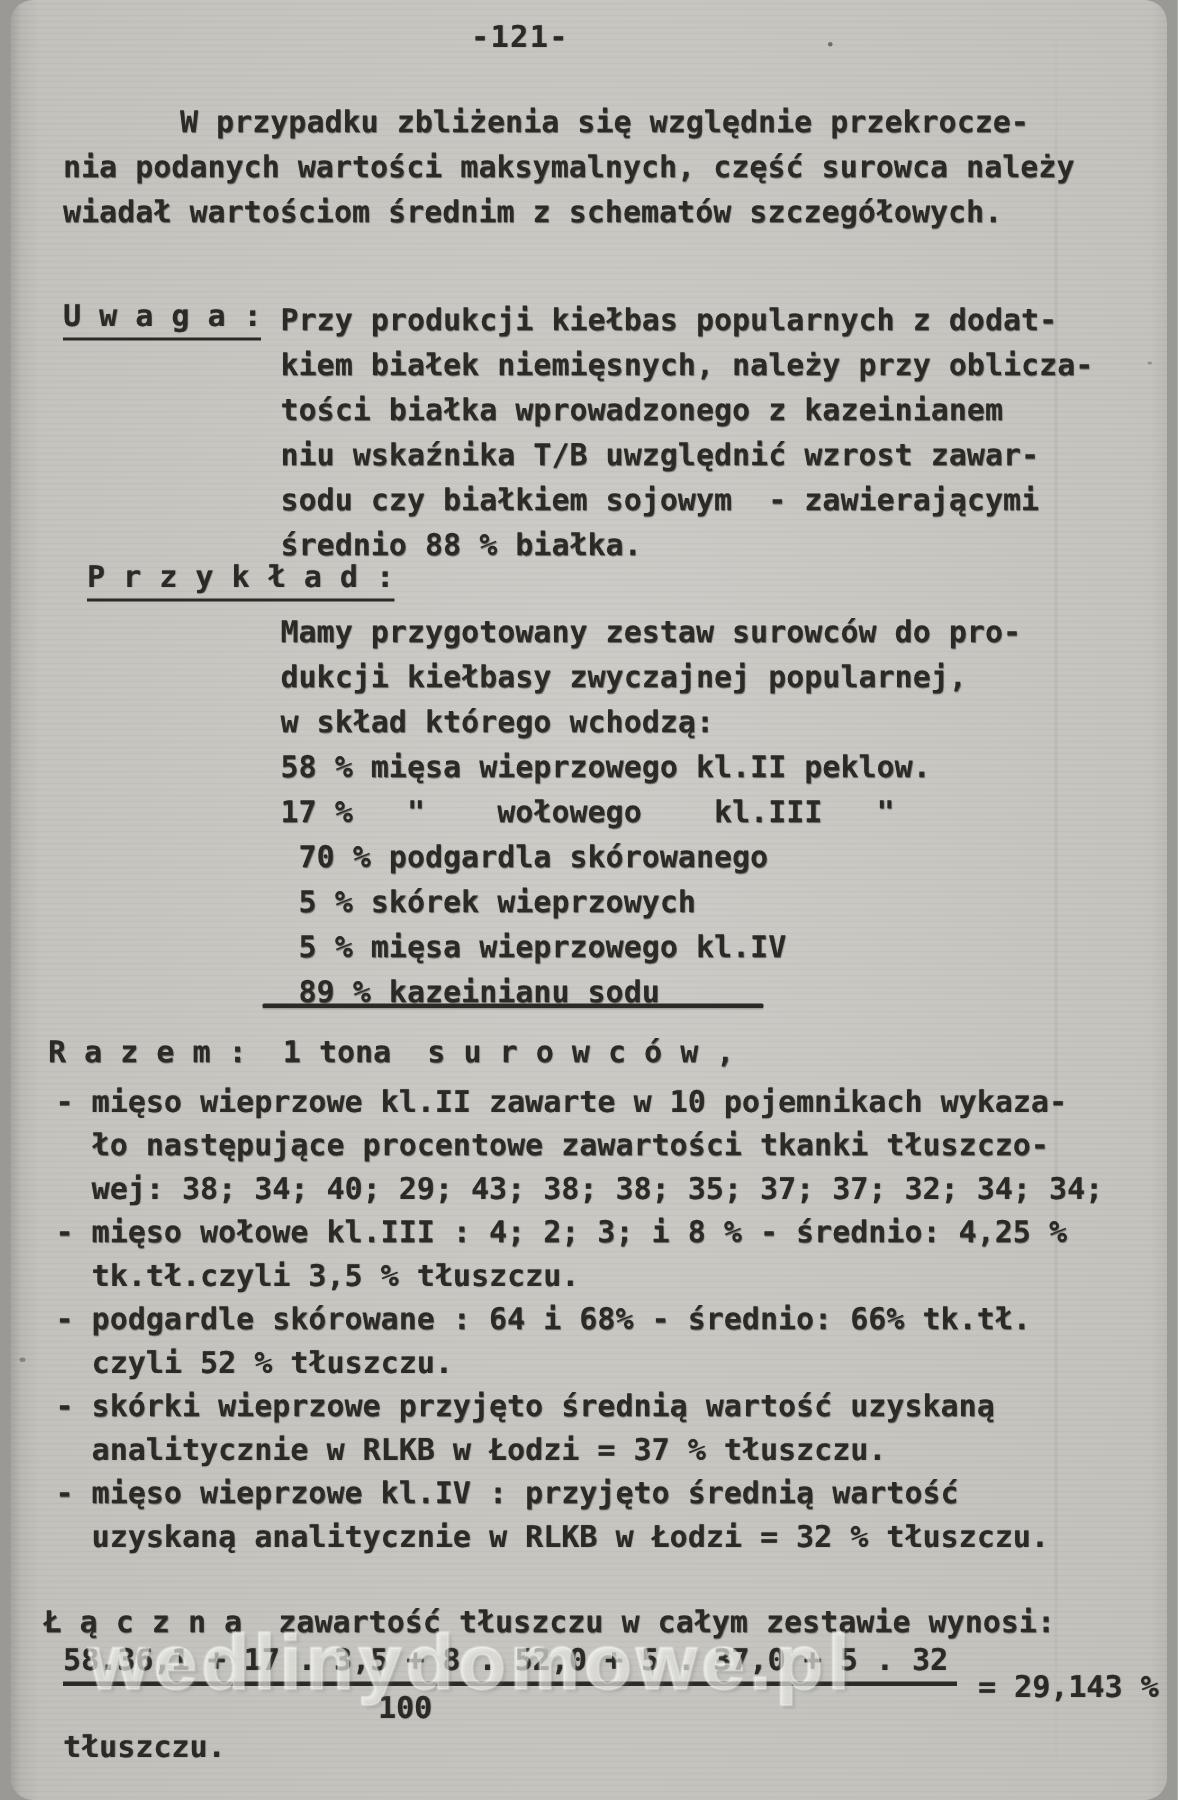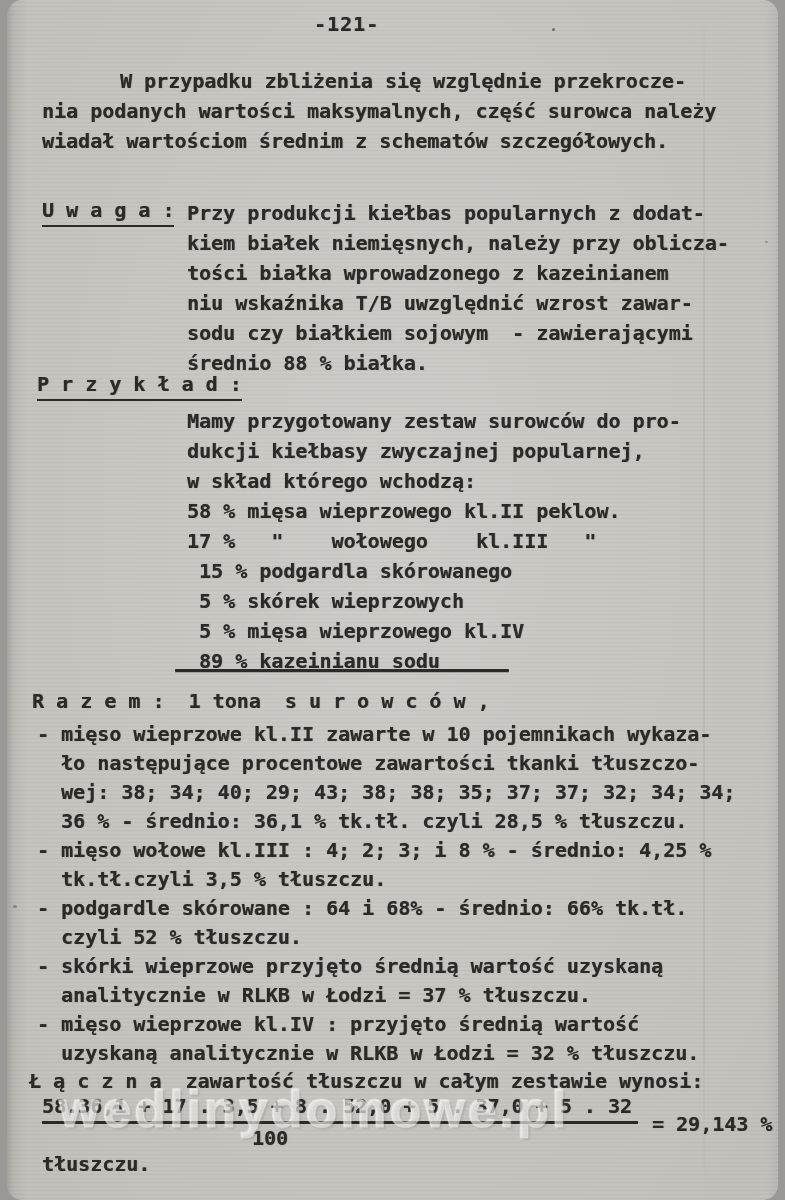--- a/index.html
+++ b/index.html
@@ -32,21 +32,21 @@
   .ulabel{
     border-bottom:2px solid #2b2a26;
     padding-bottom:3px;
     white-space:pre;
     display:inline-block;
   }
   #intro    { top:66px;  left:35px;  }
   #pagenum  { top:12px;  left:307px; letter-spacing:1px; }
   #uwaga-label    { top:198px; left:35px;  }
   #uwaga-text     { top:198px; left:180px; }
-  #przyklad-label { top:372px; left:30px;text-align:center;  }
+  #przyklad-label { top:372px; left:51px;text-align:center;  }
   #example  { top:406px; left:180px; }
   #sum-rule { top:669px; left:168px; width:334px; height:3px; background:#2b2a26; border-radius:1px;
               box-shadow:0 1px 0 rgba(43,42,38,0.25); }
   #razem    { top:686px; left:25px;  }
   #bullets  { top:720px; left:30px;  }
   #bullets .tline{ height:29px; line-height:29px; }
   #laczna   { top:1066px; left:22px; }
   #numerator{ top:1094px; left:35px; border-bottom:3px solid #2b2a26; padding:0 6px 3px 0; white-space:pre; }
   #denominator{ top:1126px; left:245px; white-space:pre; }
   #result   { top:1112px; left:645px; white-space:pre; }
@@ -100,35 +100,34 @@
   <div class="abs ink" id="przyklad-label">
     <span class="ulabel">P r z y k ł a d :</span>
   </div>
 
   <div class="abs ink" id="example">
     <div class="tline">Mamy przygotowany zestaw surowców do pro-</div>
     <div class="tline">dukcji kiełbasy zwyczajnej popularnej,</div>
     <div class="tline">w skład którego wchodzą:</div>
     <div class="tline">58 % mięsa wieprzowego kl.II peklow.</div>
     <div class="tline">17 %   "    wołowego    kl.III   "</div>
-    <div class="tline"> 15 % podgardla skórowanego</div>
+    <div class="tline"> 70 % podgardla skórowanego</div>
     <div class="tline"> 5 % skórek wieprzowych</div>
     <div class="tline"> 5 % mięsa wieprzowego kl.IV</div>
     <div class="tline"> 89 % kazeinianu sodu</div>
   </div>
 
   <div class="abs" id="sum-rule"></div>
 
   <div class="abs ink tline" id="razem">R a z e m :  1 tona  s u r o w c ó w ,</div>
 
   <div class="abs ink" id="bullets">
     <div class="tline">- mięso wieprzowe kl.II zawarte w 10 pojemnikach wykaza-</div>
     <div class="tline">  ło następujące procentowe zawartości tkanki tłuszczo-</div>
     <div class="tline">  wej: 38; 34; 40; 29; 43; 38; 38; 35; 37; 37; 32; 34; 34;</div>
-    <div class="tline">  36 % - średnio: 36,1 % tk.tł. czyli 28,5 % tłuszczu.</div>
     <div class="tline">- mięso wołowe kl.III : 4; 2; 3; i 8 % - średnio: 4,25 %</div>
     <div class="tline">  tk.tł.czyli 3,5 % tłuszczu.</div>
     <div class="tline">- podgardle skórowane : 64 i 68% - średnio: 66% tk.tł.</div>
     <div class="tline">  czyli 52 % tłuszczu.</div>
     <div class="tline">- skórki wieprzowe przyjęto średnią wartość uzyskaną</div>
     <div class="tline">  analitycznie w RLKB w Łodzi = 37 % tłuszczu.</div>
     <div class="tline">- mięso wieprzowe kl.IV : przyjęto średnią wartość</div>
     <div class="tline">  uzyskaną analitycznie w RLKB w Łodzi = 32 % tłuszczu.</div>
   </div>
 

